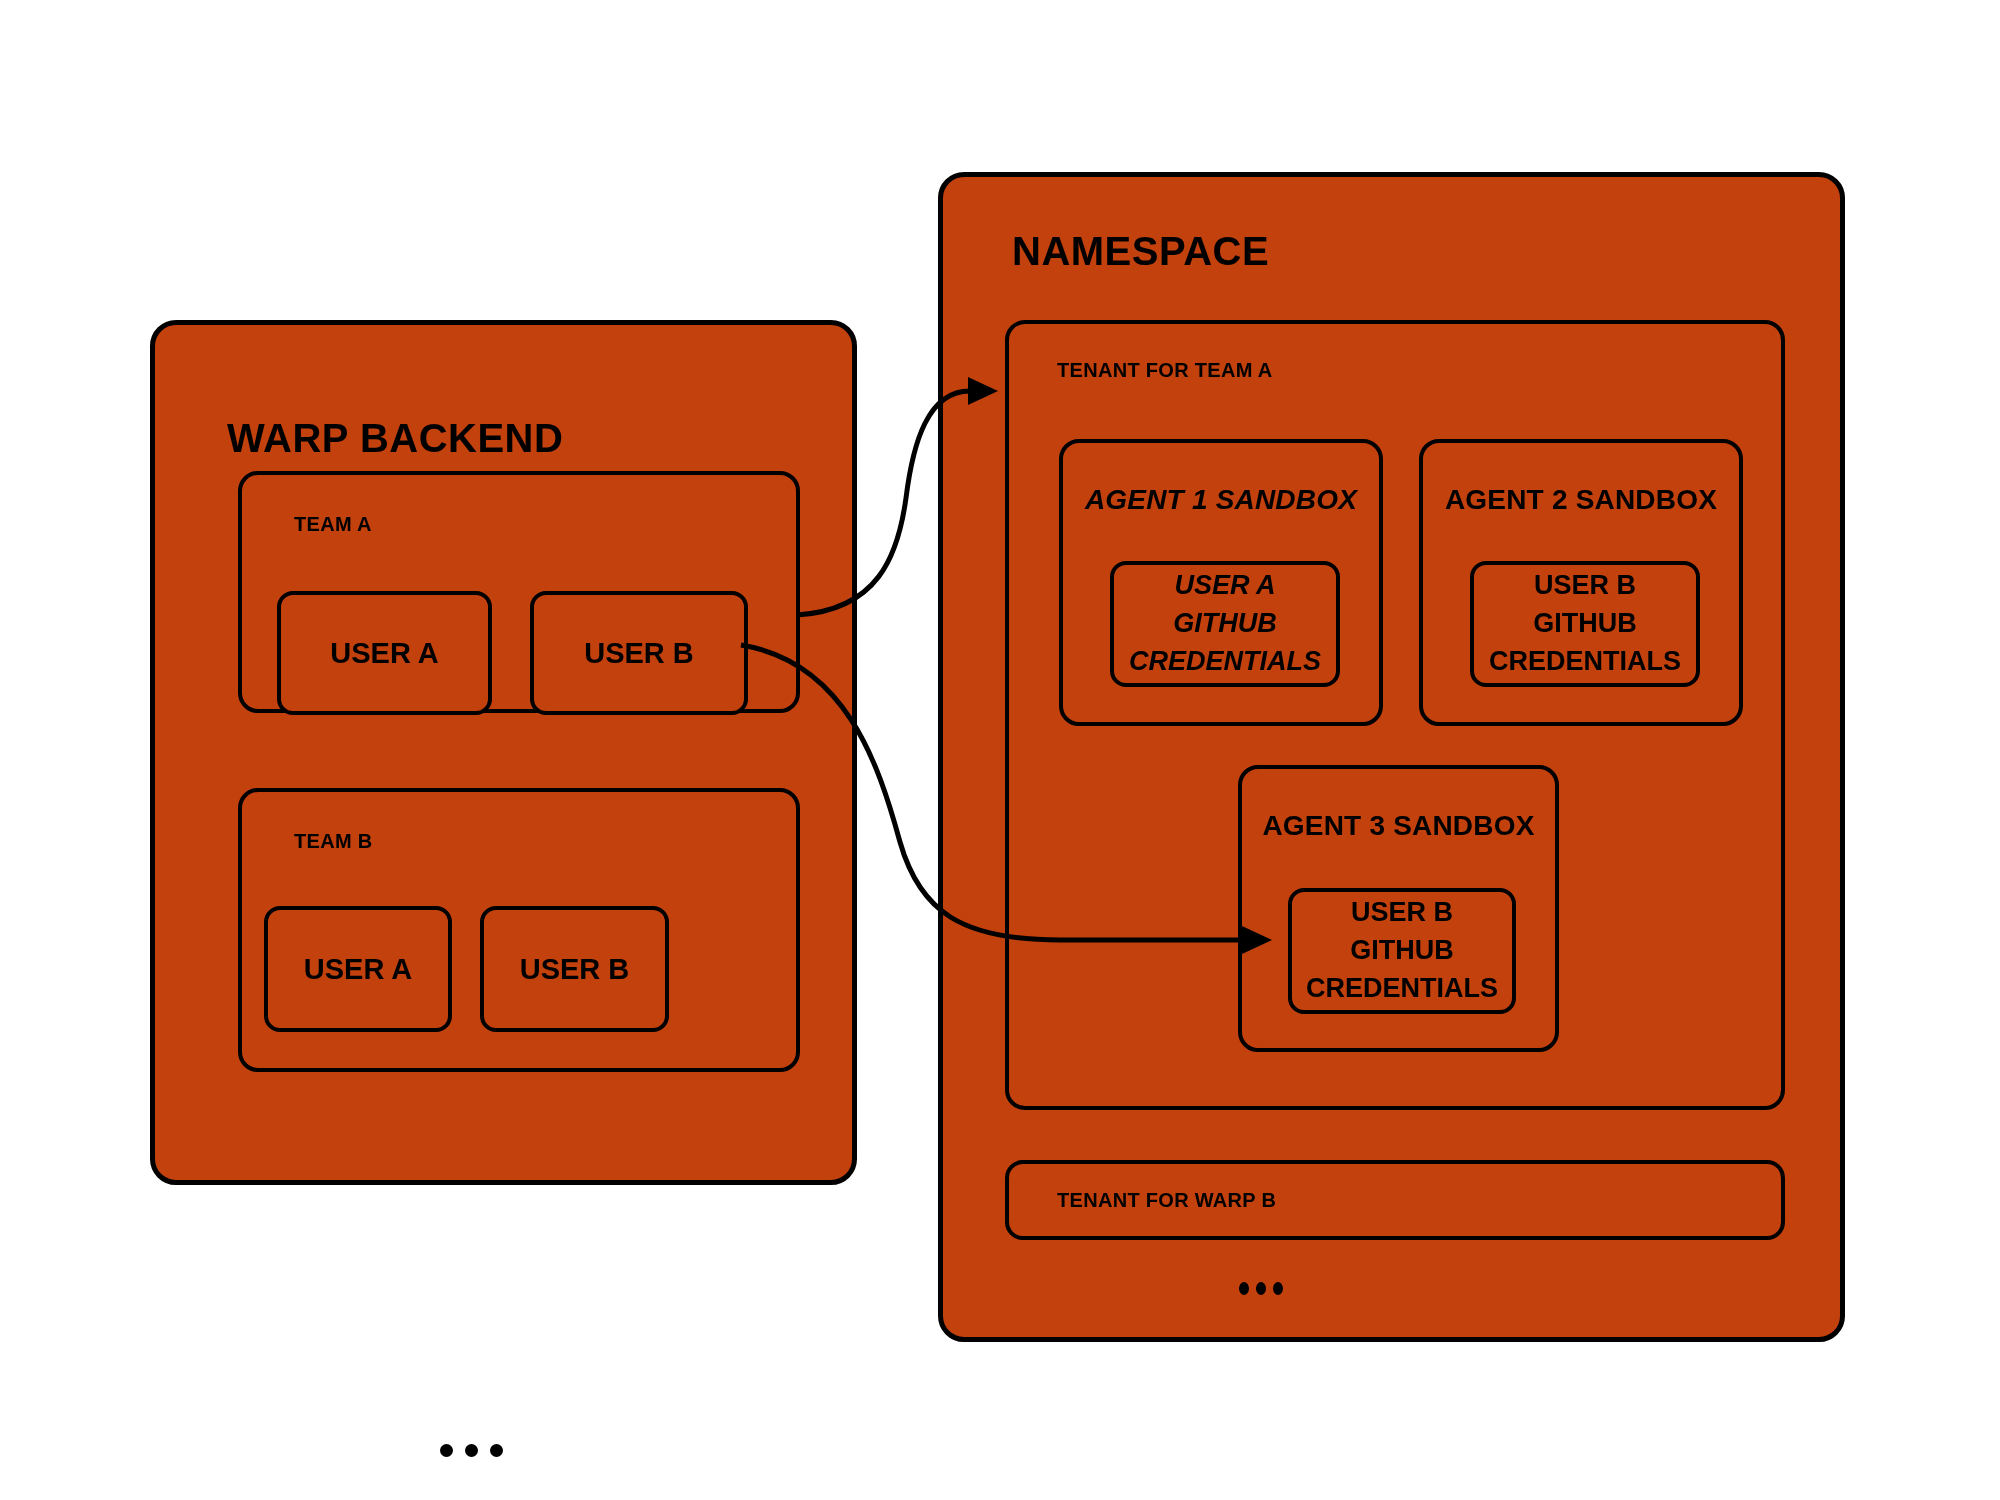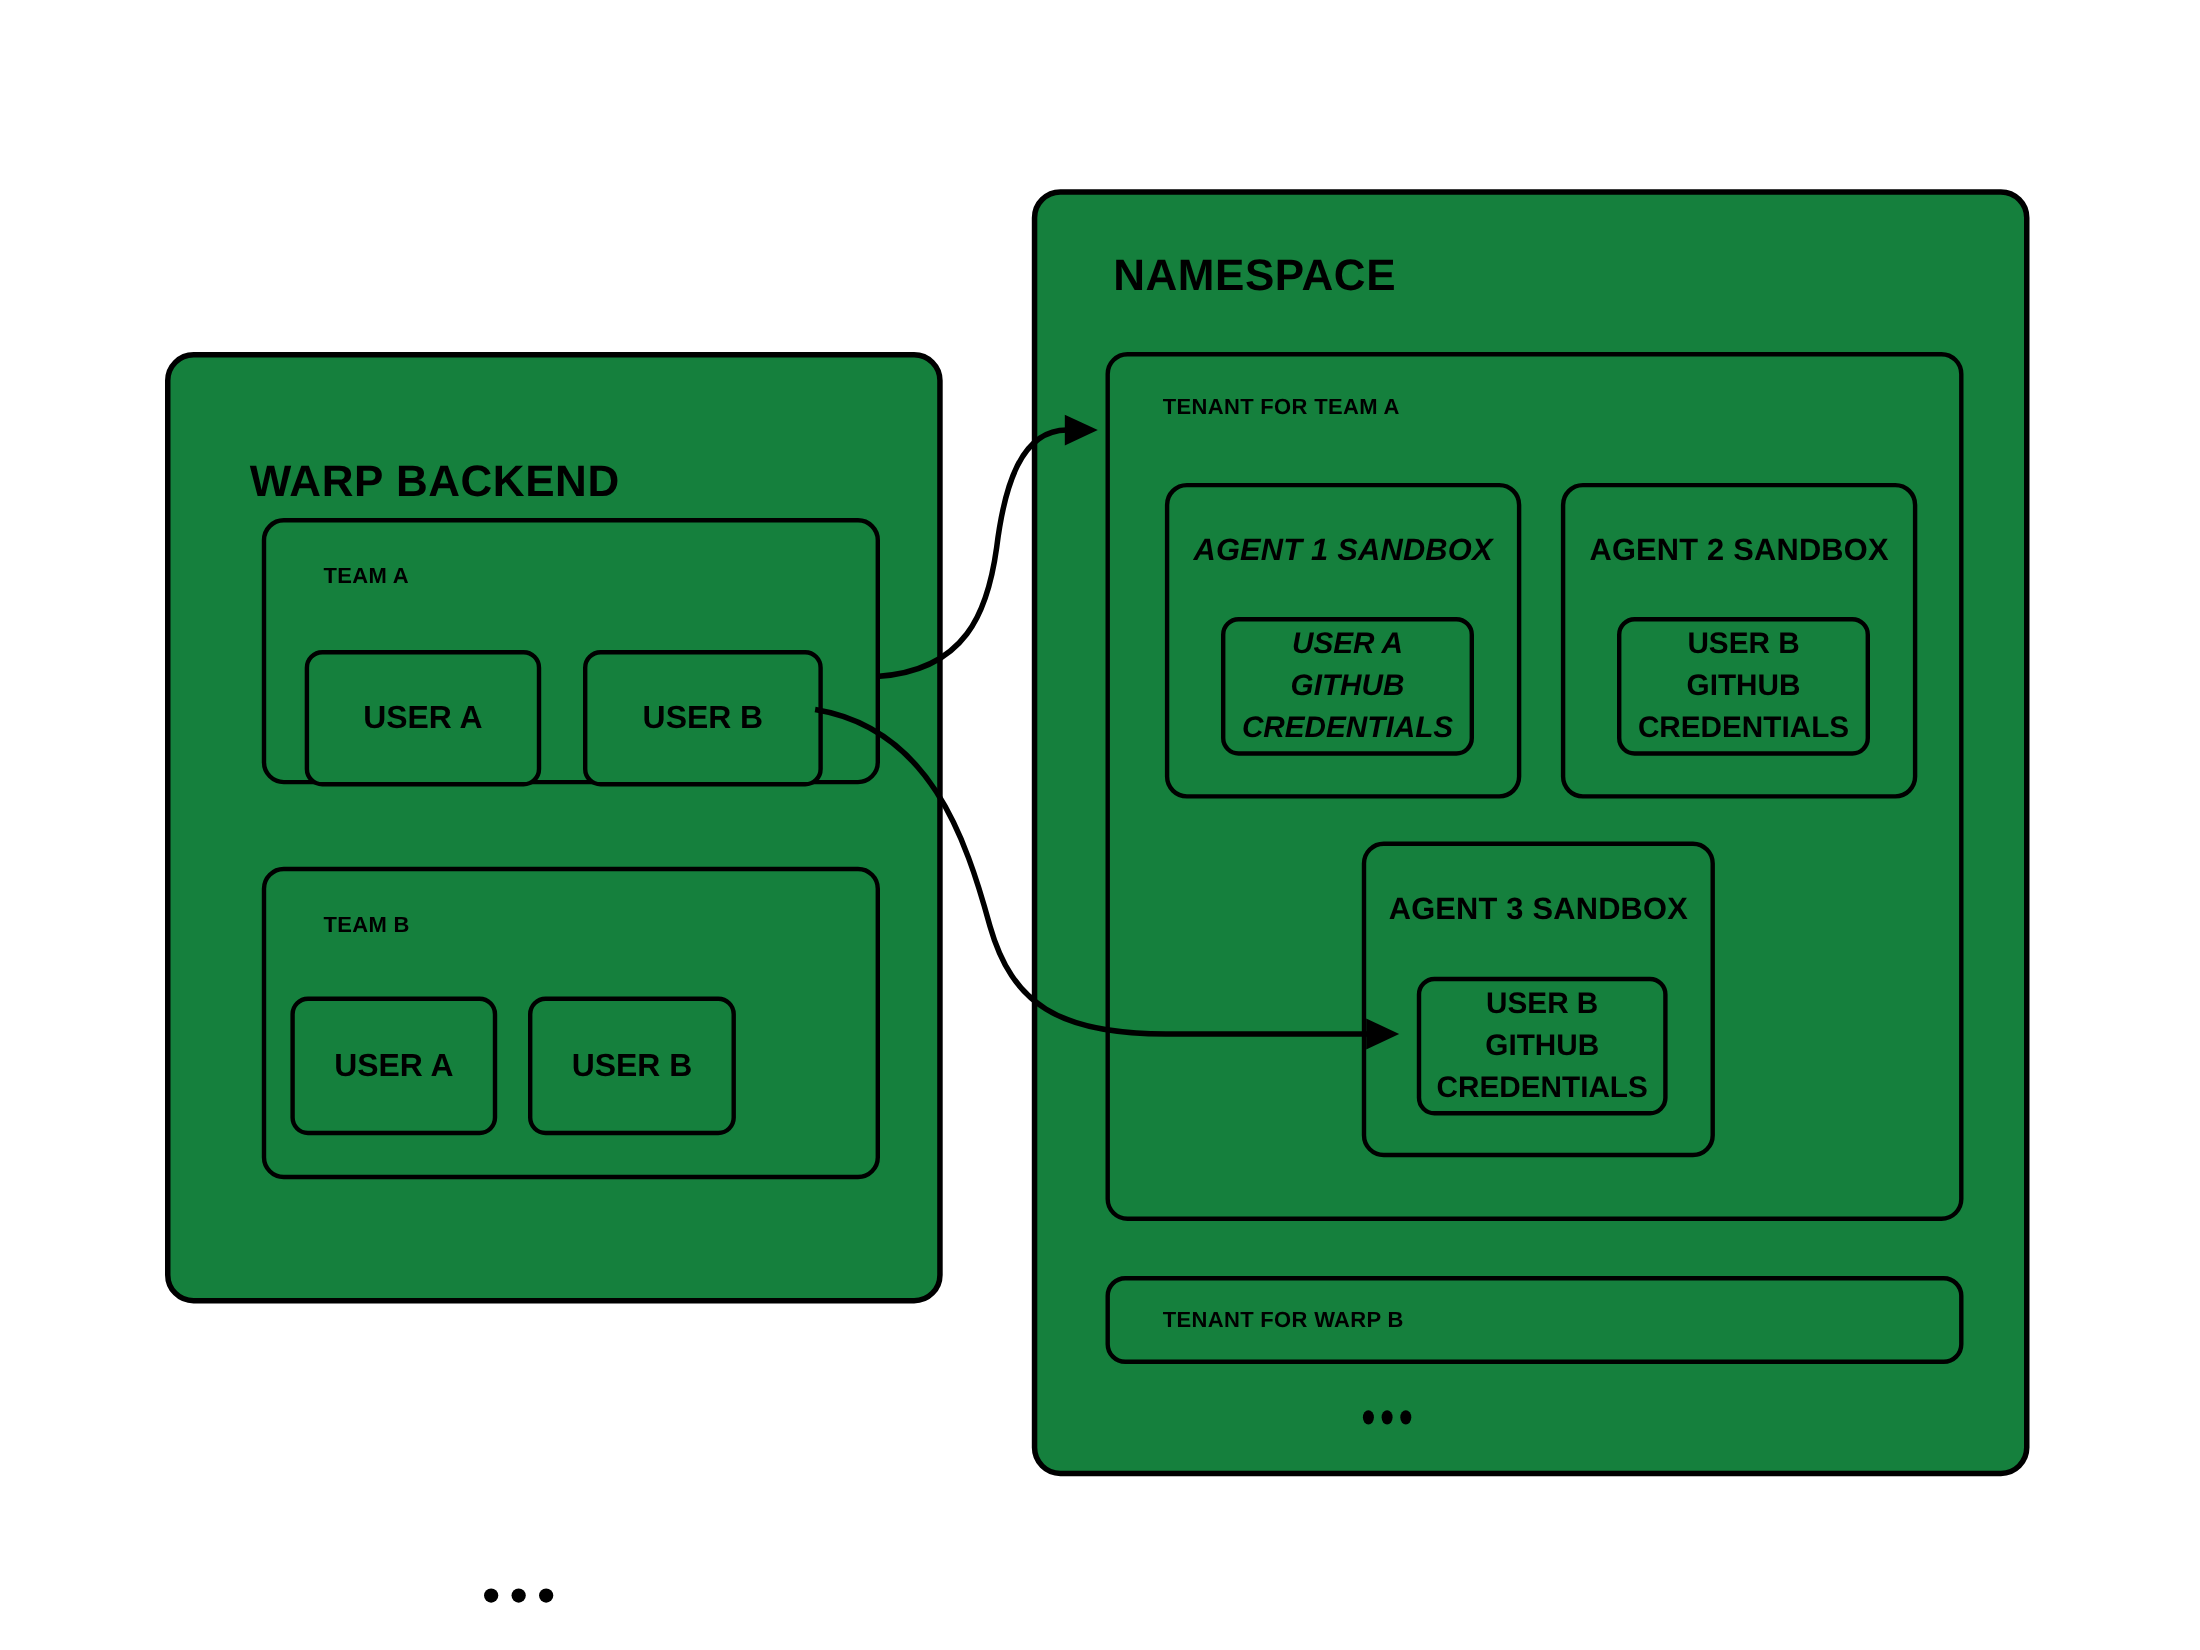--- a/index.html
+++ b/index.html
@@ -1,20 +1,20 @@
 <!DOCTYPE html>
 <html><head>
 <meta charset="utf-8">
 <style>
   html,body{margin:0;padding:0;background:#ffffff;}
   .stage{
     position:relative;width:2000px;height:1500px;background:#ffffff;overflow:hidden;
     font-family:"Liberation Sans","DejaVu Sans",sans-serif;color:#000;font-weight:700;
   }
-  .box{position:absolute;background:#15803d;border:4px solid #000;box-sizing:border-box;}
+  .box{position:absolute;background:#c2410c;border:4px solid #000;box-sizing:border-box;}
   .outer{border-width:5px;border-radius:26px;}
   .mid{border-radius:20px;}
   .small{border-radius:16px;}
   .title{position:absolute;font-size:40px;letter-spacing:0.5px;white-space:nowrap;}
   .lbl{position:absolute;font-size:20px;letter-spacing:0.3px;white-space:nowrap;}
   .center-txt{display:flex;align-items:center;justify-content:center;text-align:center;}
   .usr{font-size:29px;}
   .agent-lbl{position:absolute;left:0;top:41px;width:100%;text-align:center;font-size:28px;letter-spacing:0.2px;}
   .creds{font-size:27px;line-height:1.4;padding:0 8px;}
   

